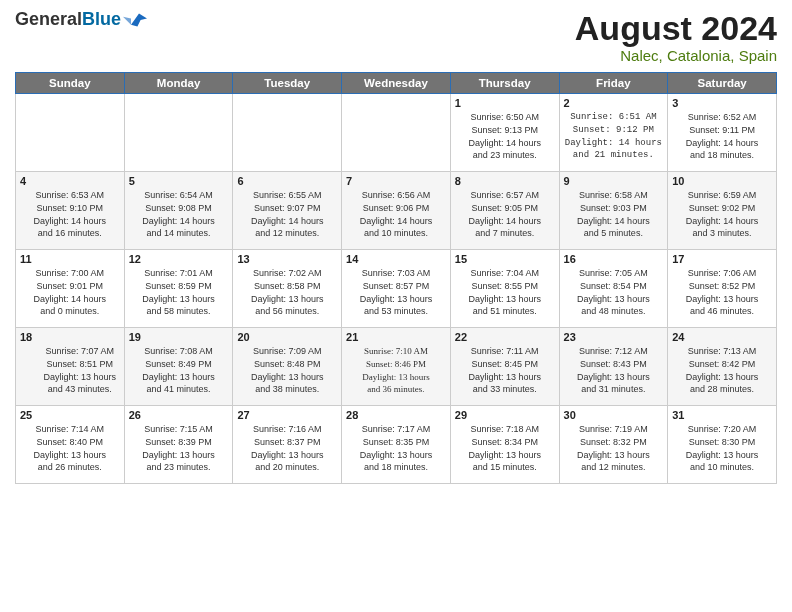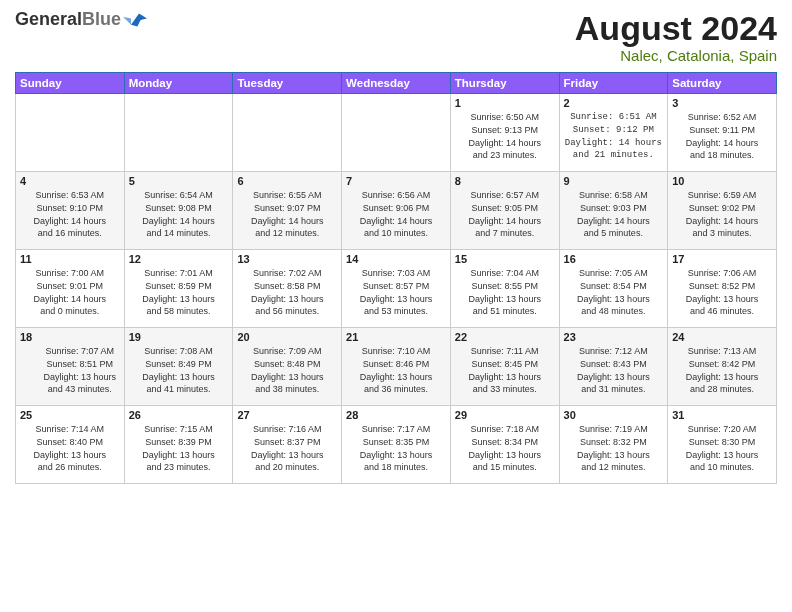--- a/index.html
+++ b/index.html
@@ -24,21 +24,21 @@
     .logo {
       display: flex;
       align-items: center;
     }
     .logo-text {
       font-size: 18px;
       font-weight: bold;
       line-height: 1.1;
     }
     .logo-general { color: #333; }
-    .logo-blue { color: #737373; }
+    .logo-blue { color: #0369a1; }
     .logo-icon {
       width: 24px;
       height: 20px;
       margin-left: 2px;
     }
     .title-block {
       text-align: right;
     }
     .month-title {
       font-size: 34px;
@@ -49,26 +49,26 @@
     .location-title {
       font-size: 15px;
       color: #4d7c0f;
     }
     table {
       width: 100%;
       border-collapse: collapse;
       table-layout: fixed;
     }
     thead tr th {
-      background-color: #8b5cf6;
+      background-color: #737373;
       color: #fff;
       font-size: 11.5px;
       font-weight: bold;
       padding: 4px 4px;
-      text-align: left;
+      text-align: center;
       border: 1px solid #2a6db5;
     }
     tbody tr td {
       border: 1px solid #ccc;
       vertical-align: top;
       padding: 3px 4px;
       font-size: 9.5px;
       color: #222;
       height: 78px;
       background: #fff;
@@ -275,21 +275,21 @@
           </td>
           <td>
             <div class="day-number">20</div>
             <div class="day-info" style="white-space: pre-line;">Sunrise: 7:09 AM
 Sunset: 8:48 PM
 Daylight: 13 hours
 and 38 minutes.</div>
           </td>
           <td>
             <div class="day-number">21</div>
-            <div class="day-info" style="white-space: pre-line;">Sunrise: 7:10 AM
+            <div class="day-info" style="white-space: pre-line; font-family: Liberation Serif, serif;">Sunrise: 7:10 AM
 Sunset: 8:46 PM
 Daylight: 13 hours
 and 36 minutes.</div>
           </td>
           <td>
             <div class="day-number">22</div>
             <div class="day-info" style="white-space: pre-line;">Sunrise: 7:11 AM
 Sunset: 8:45 PM
 Daylight: 13 hours
 and 33 minutes.</div>

